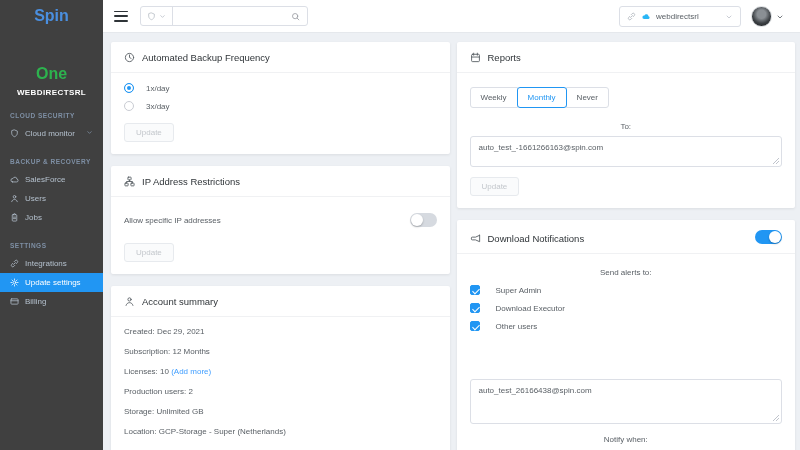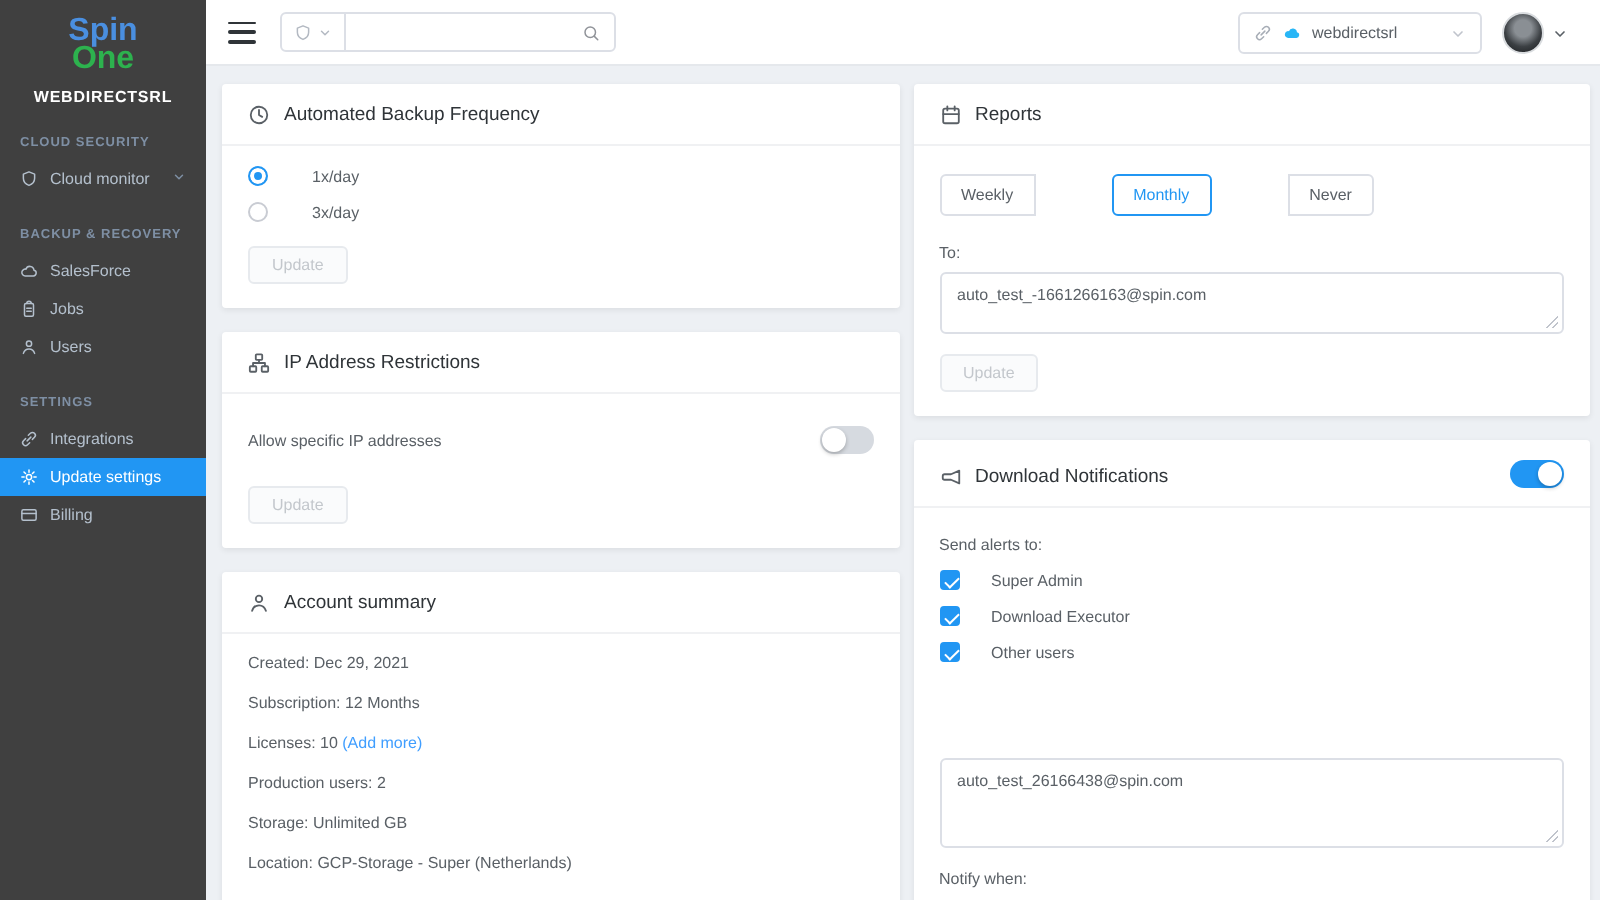--- a/index.html
+++ b/index.html
@@ -3,21 +3,21 @@
 <meta charset="utf-8">
 <style>
   * { margin:0; padding:0; box-sizing:border-box; }
   html,body { width:800px; height:450px; overflow:hidden; font-family:"Liberation Sans", sans-serif; background:#edf0f4; }
   .app { position:relative; width:800px; height:450px; }
 
   
   .sidebar { position:absolute; left:0; top:0; width:103px; height:450px; background:#404040; z-index:5; }
   .logo { text-align:center; padding-top:9px; font-size:16px; font-weight:bold; line-height:14px; }
   .logo .l1 { color:#4a8fe0; display:block; }
-  .logo .l2 { color:#2db24e; display:block; }
+  .logo .l2 { color:#2db24e; display:block;margin-top:44px; }
   .org-name { color:#ffffff; font-size:8px; font-weight:bold; text-align:center; margin-top:7px; letter-spacing:.4px; }
   .section-title { font-size:6.5px; font-weight:bold; color:#7e8fa4; letter-spacing:.5px; padding:15px 10px 5px 10px; }
   .nav-item { display:flex; align-items:flex-start; gap:6px; padding:5px 10px; color:#b4c0cd; font-size:8px; cursor:pointer; }
   .nav-item svg { width:9px; height:9px; flex:0 0 auto; }
   .nav-item .chev { margin-left:auto; width:7px; height:7px; color:#7e8fa4; }
   .nav-item.active { background:#2196f3; color:#fff; }
 
   
   .topbar { position:absolute; left:103px; top:0; width:697px; height:33px; background:#fff; border-bottom:1px solid #e5e8ec; display:flex; align-items:center; z-index:4; }
   .hamburger { width:14px; height:11px; margin-left:11px; display:flex; flex-direction:column; justify-content:space-between; cursor:pointer; }
@@ -38,43 +38,43 @@
   .avatar-wrap .chev { width:8px; height:8px; color:#5a6066; }
 
   
   .content { position:absolute; left:103px; top:33px; width:697px; height:417px; padding:9px 5px 0 8px; display:flex; gap:7px; }
   .col { width:341px; display:flex; flex-direction:column; }
   .card { background:#fff; border-radius:2px; box-shadow:0 1px 3px rgba(0,0,0,.08); padding:10px 13px 12px 13px; margin-bottom:12px; }
   .card-head { display:flex; align-items:flex-end; gap:7px; font-size:9.5px; color:#2f3438; padding-bottom:9px; border-bottom:1px solid #f0f1f3; margin:0 -13px; padding-left:13px; padding-right:13px; }
   .card-head svg { width:11px; height:11px; color:#5a6066; }
   .card-body { padding-top:10px; font-size:8px; color:#5a6066; }
 
-  .radio-row { display:flex; align-items:center; gap:22px; margin-bottom:8px; cursor:pointer; }
+  .radio-row { display:flex; align-items:center; gap:12px; margin-bottom:8px; cursor:pointer; }
   .radio { width:10px; height:10px; border-radius:50%; border:1px solid #c9ccd3; background:#fff; flex:0 0 auto; }
   .radio.selected { border-color:#2196f3; background:#2196f3; box-shadow:inset 0 0 0 2px #fff; }
 
   .btn-disabled { display:inline-block; background:#fafbfc; border:1px solid #e7eaee; color:#c3c7cc; font-size:8px; padding:4px 11px; border-radius:3px; margin-top:4px; cursor:not-allowed; font-family:inherit; }
 
   .toggle { width:27px; height:14px; border-radius:8px; background:#d6dae0; position:relative; flex:0 0 auto; cursor:pointer; }
   .toggle::after { content:""; position:absolute; width:12px; height:12px; border-radius:50%; background:#fff; top:1px; left:1px; box-shadow:0 1px 2px rgba(0,0,0,.25); }
   .toggle.on { background:#2196f3; }
   .toggle.on::after { left:auto; right:1px; }
 
   .row-between { display:flex; align-items:center; justify-content:space-between; margin:6px 0 12px 0; }
 
   .summary-row { margin-bottom:11px; }
   .link { color:#409eff; cursor:pointer; }
 
-  .seg { display:inline-flex; margin:4px 0 10px 0;gap:39px; }
+  .seg { display:inline-flex; margin:4px 0 10px 0; }
   .seg .seg-btn { font-size:8px; font-family:inherit; padding:5px 10px; background:#fff; border:1px solid #dcdfe6; color:#5a6066; cursor:pointer; margin-left:-1px; position:relative; }
   .seg .seg-btn:first-child { border-radius:3px 0 0 3px; margin-left:0; }
   .seg .seg-btn:last-child { border-radius:0 3px 3px 0; }
   .seg .seg-btn.active { color:#2196f3; border-color:#2196f3; z-index:2; border-radius:3px; }
 
-  .field-label { margin:4px 0 5px 0; }
+  .field-label { margin:4px 0 5px 0;text-align:center; }
   .ta-wrap { position:relative; }
   .ta-wrap::after { content:""; position:absolute; right:3px; bottom:3px; width:6px; height:6px;
      background:linear-gradient(135deg, transparent 48%, #c0c4cc 48%, #c0c4cc 56%, transparent 56%, transparent 72%, #c0c4cc 72%, #c0c4cc 80%, transparent 80%); pointer-events:none; }
   textarea { width:100%; height:31px; border:1px solid #dcdfe6; border-radius:3px; font-size:8px; font-family:inherit; padding:6px 8px; color:#5a6066; resize:none; outline:none; display:block; }
 
   .check-row { display:flex; align-items:center; gap:16px; margin:8px 0; cursor:pointer; }
   .checkbox { width:10px; height:10px; border:1px solid #c9ccd3; border-radius:2px; background:#fff; position:relative; flex:0 0 auto; }
   .checkbox.checked { background:#2196f3; border-color:#2196f3; }
   .checkbox.checked::after { content:""; position:absolute; left:3px; top:0.5px; width:3px; height:6px; border-right:1.5px solid #fff; border-bottom:1.5px solid #fff; transform:rotate(45deg); }
 
@@ -159,29 +159,29 @@
 
     <div class="section-title">BACKUP &amp; RECOVERY</div>
     <div class="nav-item">
       <svg viewBox="0 0 24 24" fill="none" stroke="currentColor" stroke-width="2" stroke-linecap="round" stroke-linejoin="round">
           <use href="#i-cloud"></use>
         </svg>
       <span>SalesForce</span>
     </div>
     <div class="nav-item">
       <svg viewBox="0 0 24 24" fill="none" stroke="currentColor" stroke-width="2" stroke-linecap="round" stroke-linejoin="round">
+          <use href="#i-user"></use>
+        </svg>
+      <span>Users</span>
+    </div>
+    <div class="nav-item">
+      <svg viewBox="0 0 24 24" fill="none" stroke="currentColor" stroke-width="2" stroke-linecap="round" stroke-linejoin="round">
           <use href="#i-clipboard"></use>
         </svg>
       <span>Jobs</span>
-    </div>
-    <div class="nav-item">
-      <svg viewBox="0 0 24 24" fill="none" stroke="currentColor" stroke-width="2" stroke-linecap="round" stroke-linejoin="round">
-          <use href="#i-user"></use>
-        </svg>
-      <span>Users</span>
     </div>
 
     <div class="section-title">SETTINGS</div>
     <div class="nav-item">
       <svg viewBox="0 0 24 24" fill="none" stroke="currentColor" stroke-width="2" stroke-linecap="round" stroke-linejoin="round">
           <use href="#i-link"></use>
         </svg>
       <span>Integrations</span>
     </div>
     <div class="nav-item active">

